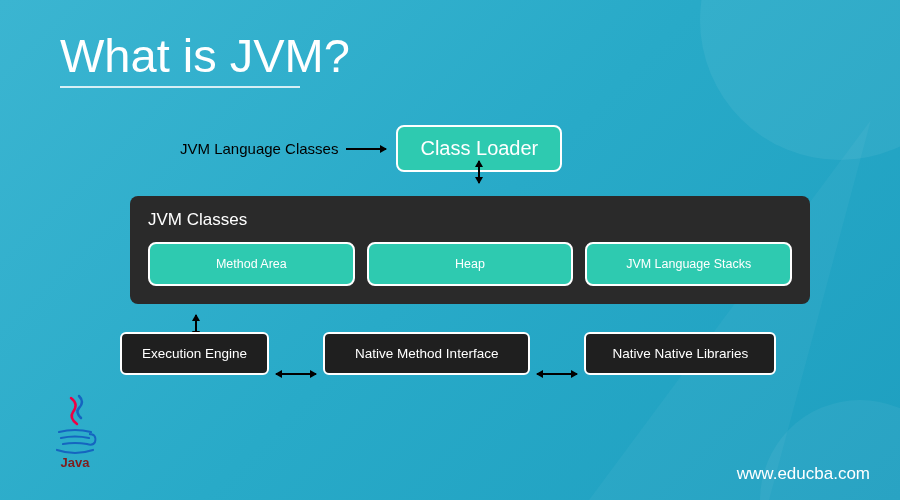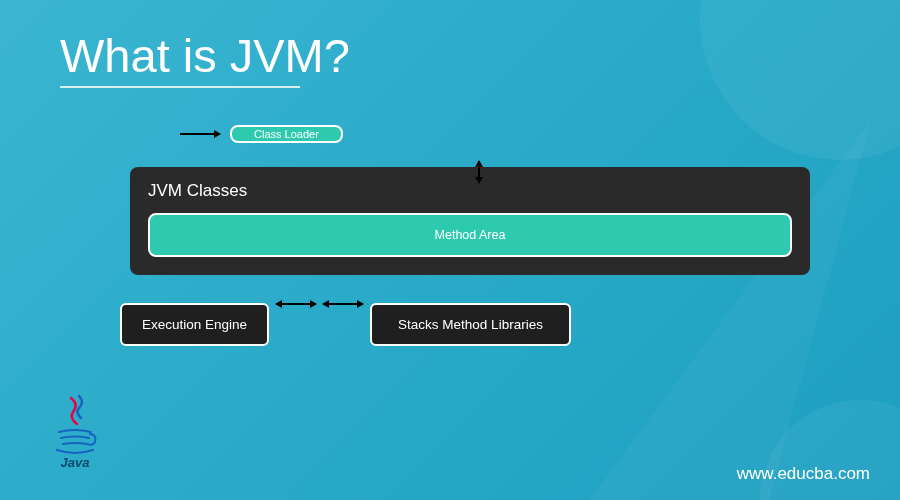--- a/index.html
+++ b/index.html
@@ -46,21 +46,21 @@
       width: 240px; height: 2px;
       background: rgba(255,255,255,0.8);
     }
     .java-logo {
       position: absolute;
       bottom: 30px; left: 40px;
       width: 70px; height: 90px;
       display: flex; flex-direction: column; align-items: center; justify-content: flex-end;
     }
     .java-logo svg { width: 48px; height: 65px; }
-    .java-text { color: #0c4a6e; font-size: 13px; font-weight: 600; font-style: italic; margin-top: -4px; }
+    .java-text { color: #7f1d1d; font-size: 13px; font-weight: 600; margin-top: -4px; }
     .watermark {
       position: absolute;
       bottom: 16px; right: 30px;
       color: #fff; font-size: 17px;
     }
     .diagram {
       position: absolute;
       top: 125px; left: 130px;
       width: 720px;
     }
@@ -90,22 +90,22 @@
     }
     .arrow-v-bi::after {
       content: ''; position: absolute; bottom: -1px; left: -3px;
       border-top: 7px solid #000; border-left: 4px solid transparent; border-right: 4px solid transparent;
     }
     .box-teal {
       background: #2ecab0;
       border: 2px solid #fff;
       border-radius: 8px;
       color: #fff;
-      font-size: 11px;
-      padding: 1px 22px;
+      font-size: 20px;
+      padding: 10px 22px;
       text-align: center;
       display: flex; align-items: center; justify-content: center;
     }
     .memory-panel {
       background: #2a2a2a;
       border-radius: 8px;
       padding: 14px 18px 18px 18px;
       width: 680px;
     }
     .memory-title { color: #fff; font-size: 17px; margin-bottom: 12px; }
@@ -115,59 +115,63 @@
       background: #1f1f1f;
       border: 2px solid #fff;
       border-radius: 6px;
       color: #fff;
       font-size: 13.5px;
       padding: 12px 20px;
       text-align: center;
     }
     .v-connector-1 { position: absolute; left: 348px; top: 36px; }
     .v-connector-2 { position: absolute; left: 65px; top: 190px; }
-    .row-bottom { margin-top: 28px; align-items: flex-start; gap: 7px; margin-left: -10px; }
+    .row-bottom { margin-top: 28px; align-items: flex-end; gap: 7px; margin-left: -10px; }
   </style>
 </head>
 <body>
 
 <div class="bg-shape-1"></div>
 <div class="bg-shape-2"></div>
 <div class="bg-triangle"></div>
 
 <h1 class="title">What is JVM?</h1>
 <div class="title-underline"></div>
 
 <div class="diagram">
 
   <div class="row row-top">
+    <span class="label-static">JVM Language Classes</span>
     <div class="arrow-h"></div>
     <div class="box-teal" style="margin-left:10px;">Class Loader</div>
   </div>
 
   <div class="v-connector-1">
       <div class="arrow-v-bi"></div>
     </div>
 
   <div class="memory-panel" style="margin-top:24px;">
     <div class="memory-title">JVM Classes</div>
     <div class="memory-row">
       <div class="box-teal">Method Area</div>
+      <div class="box-teal">Heap</div>
+      <div class="box-teal">JVM Language Stacks</div>
     </div>
   </div>
 
   <div class="v-connector-2">
       <div class="arrow-v-bi"></div>
     </div>
 
   <div class="row row-bottom">
     <div class="box-dark">Execution Engine</div>
     <div class="arrow-bi"></div>
+    <div class="box-dark" style="padding:12px 30px;">Native Method Interface</div>
     <div class="arrow-bi"></div>
-    <div class="box-dark" style="padding:12px 26px;">Stacks Method Libraries</div>
+    <div class="box-dark" style="padding:12px 26px;">Native Native Libraries</div>
   </div>
 
 </div>
 
 <div class="java-logo">
   <svg viewBox="0 0 48 65">
     <path d="M20 4 Q28 10 22 18 Q18 24 26 30" stroke="#e04" stroke-width="2.5" fill="none" stroke-linecap="round"></path>
     <path d="M28 2 Q34 8 28 14 Q24 18 30 24" stroke="#1565c0" stroke-width="2.5" fill="none" stroke-linecap="round"></path>
     <path d="M8 38 Q24 34 40 38" stroke="#1565c0" stroke-width="2.2" fill="none" stroke-linecap="round"></path>
     <path d="M10 44 Q24 41 38 44" stroke="#1565c0" stroke-width="2.2" fill="none" stroke-linecap="round"></path>

